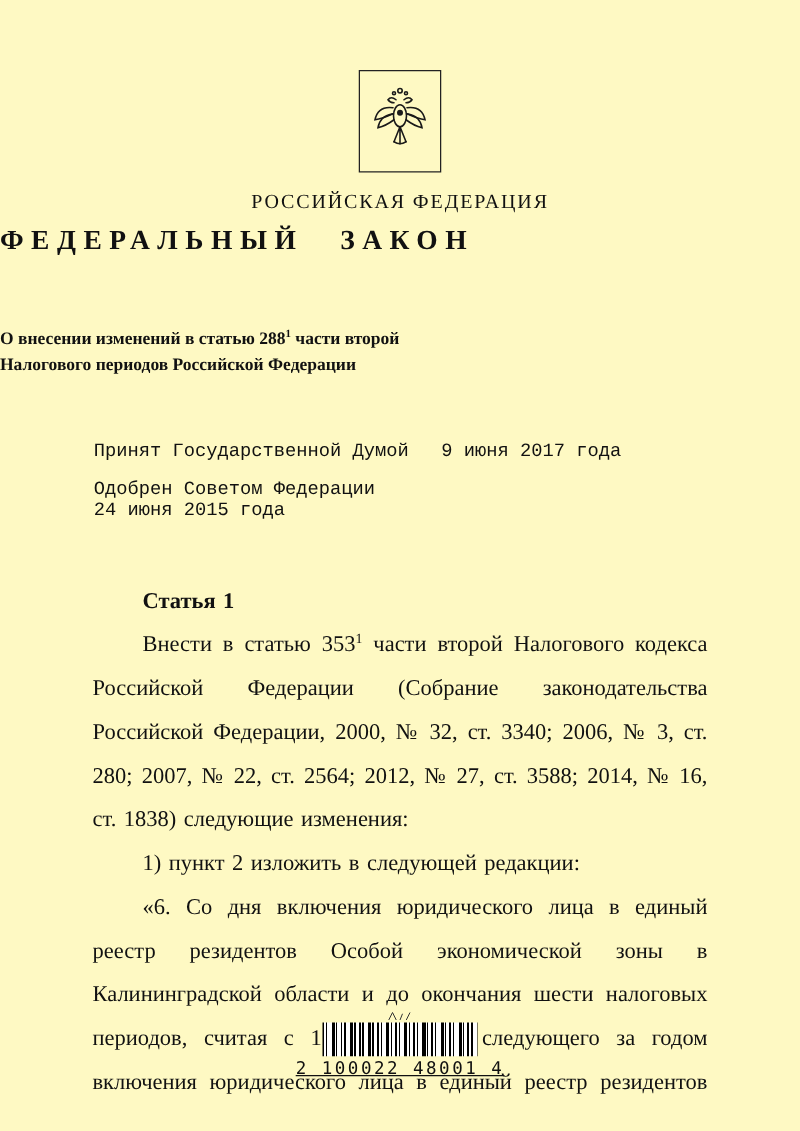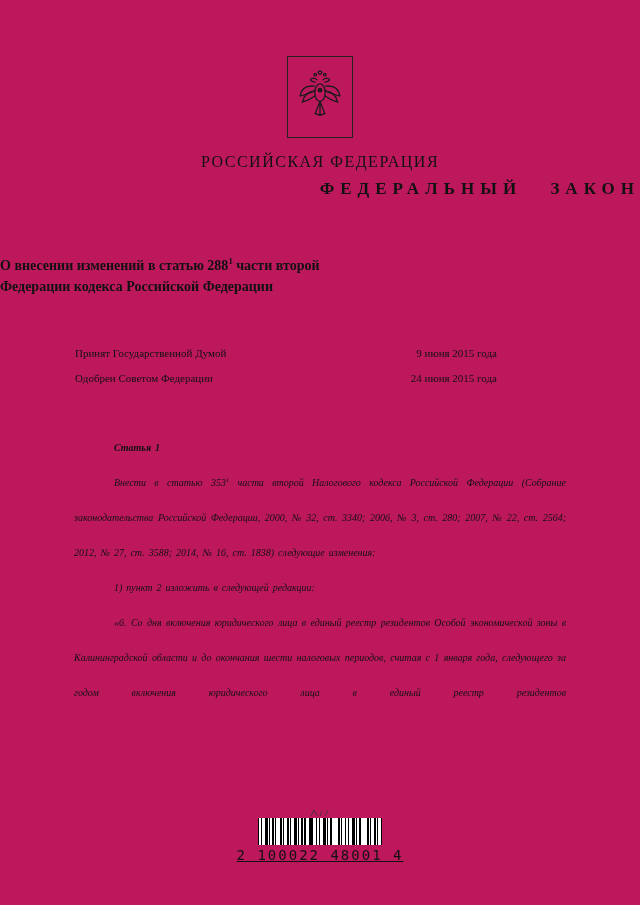--- a/index.html
+++ b/index.html
@@ -1,21 +1,21 @@
 <!DOCTYPE html>
 <html lang="ru"><head>
 <meta charset="utf-8">
 <style>
   html, body { margin: 0; padding: 0; background: #ffffff; }
   .page {
     position: relative;
     width: 640px;
     height: 905px;
     margin: 0 auto;
-    background: #be185d;
+    background: #fef9c3;
     color: #111;
     font-family: "Liberation Serif", serif;
     overflow: hidden;
   }
   
   .emblem-box {
     width: 66px;
     height: 82px;
     margin: 56px auto 0 auto;
     border: 1.5px solid #222;
@@ -27,59 +27,58 @@
   
   .country-name {
     margin-top: 15px;
     text-align: center;
     font-size: 16px;
     font-weight: 400;
     letter-spacing: 1.5px;
   }
   .doc-type {
     margin-top: 8px;
-    text-align: right;
-    font-size: 17px;
+    text-align: left;
+    font-size: 22px;
     font-weight: 700;
     letter-spacing: 6px;
     word-spacing: 18px;
   }
   
   .doc-title {
     margin-top: 56px;
     font-size: 14px;
     font-weight: 700;
     line-height: 1.5;
   }
   sup.sp {
     font-size: 0.62em;
     vertical-align: super;
     line-height: 0;
   }
   
   .adoption {
     margin: 50px 0 0 75px;
     width: 422px;
-    font-family: Liberation Serif, serif;
-    font-size: 11px;
+    font-family: Liberation Mono, monospace;
+    font-size: 15px;
   }
   .adoption-row {
     display: flex;
     justify-content: space-between;
     align-items: baseline;
   }
-  .adoption-row + .adoption-row { margin-top: 13px; }
+  .adoption-row + .adoption-row { margin-top: 13px; flex-direction: column; }
   
   .body-text {
     margin: 46px 74px 0 74px;
-    font-size: 10px;
+    font-size: 18px;
     line-height: 35px;
     text-align: justify;
     word-spacing: 1.5px;
-    font-style: italic;
   }
   .article-heading {
     font-weight: 700;
     margin: 0 0 0 40px;
   }
   .para {
     margin: 0;
     text-indent: 40px;
   }
   .para-justify-last {
@@ -142,27 +141,27 @@
         <circle cx="30" cy="27" r="3" fill="#1a1a1a"></circle>
       </svg>
     </span>
   </div>
 
   <div class="country-name">РОССИЙСКАЯ ФЕДЕРАЦИЯ</div>
   <div class="doc-type">ФЕДЕРАЛЬНЫЙ ЗАКОН</div>
 
   <div class="doc-title">
     <div><span>О внесении изменений в статью 288</span><sup class="sp">1</sup><span> части второй</span></div>
-    <div>Федерации кодекса Российской Федерации</div>
+    <div>Налогового периодов Российской Федерации</div>
   </div>
 
   <div class="adoption">
     <div class="adoption-row">
       <span>Принят Государственной Думой</span>
-      <span>9 июня 2015 года</span>
+      <span>9 июня 2017 года</span>
     </div>
     <div class="adoption-row">
       <span>Одобрен Советом Федерации</span>
       <span>24 июня 2015 года</span>
     </div>
   </div>
 
   <div class="body-text">
     <p class="article-heading">Статья 1</p>
     <p class="para"><span>Внести в статью 353</span><sup class="sp">1</sup><span> части второй Налогового кодекса Российской Федерации (Собрание законодательства Российской Федерации, 2000, № 32, ст. 3340; 2006, № 3, ст. 280; 2007, № 22, ст. 2564; 2012, № 27, ст. 3588; 2014, № 16, ст. 1838) следующие изменения:</span></p>

